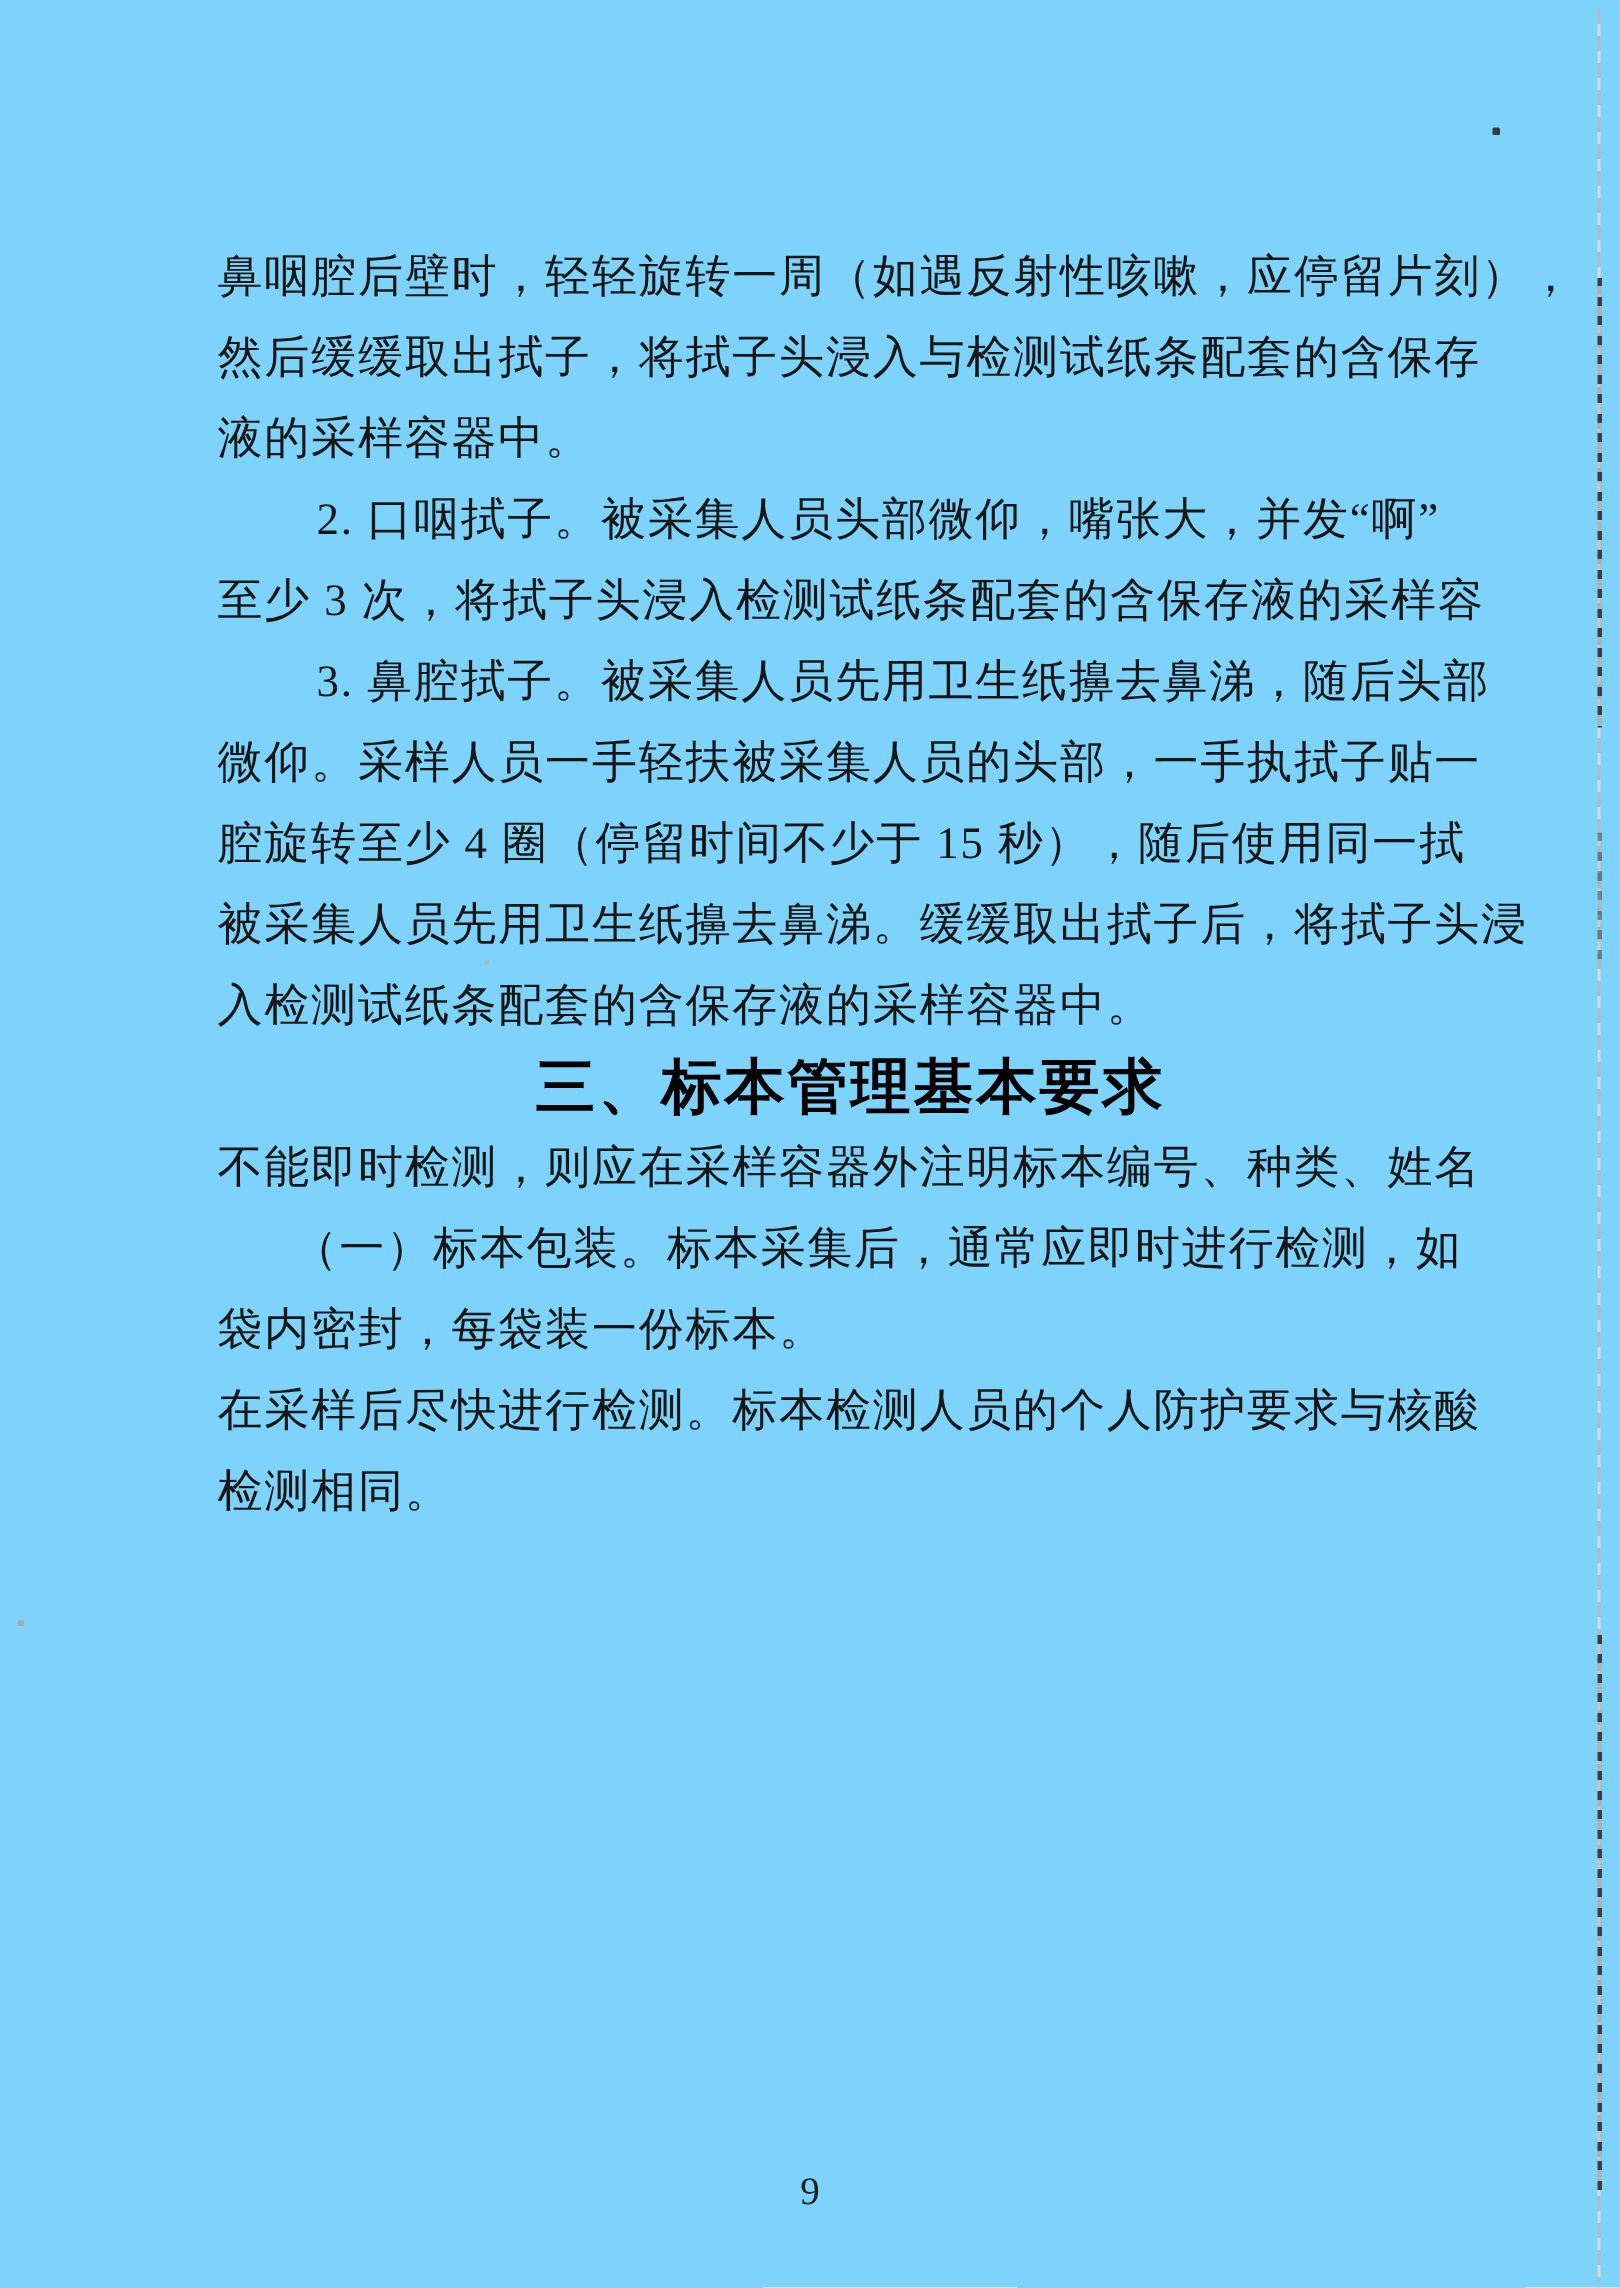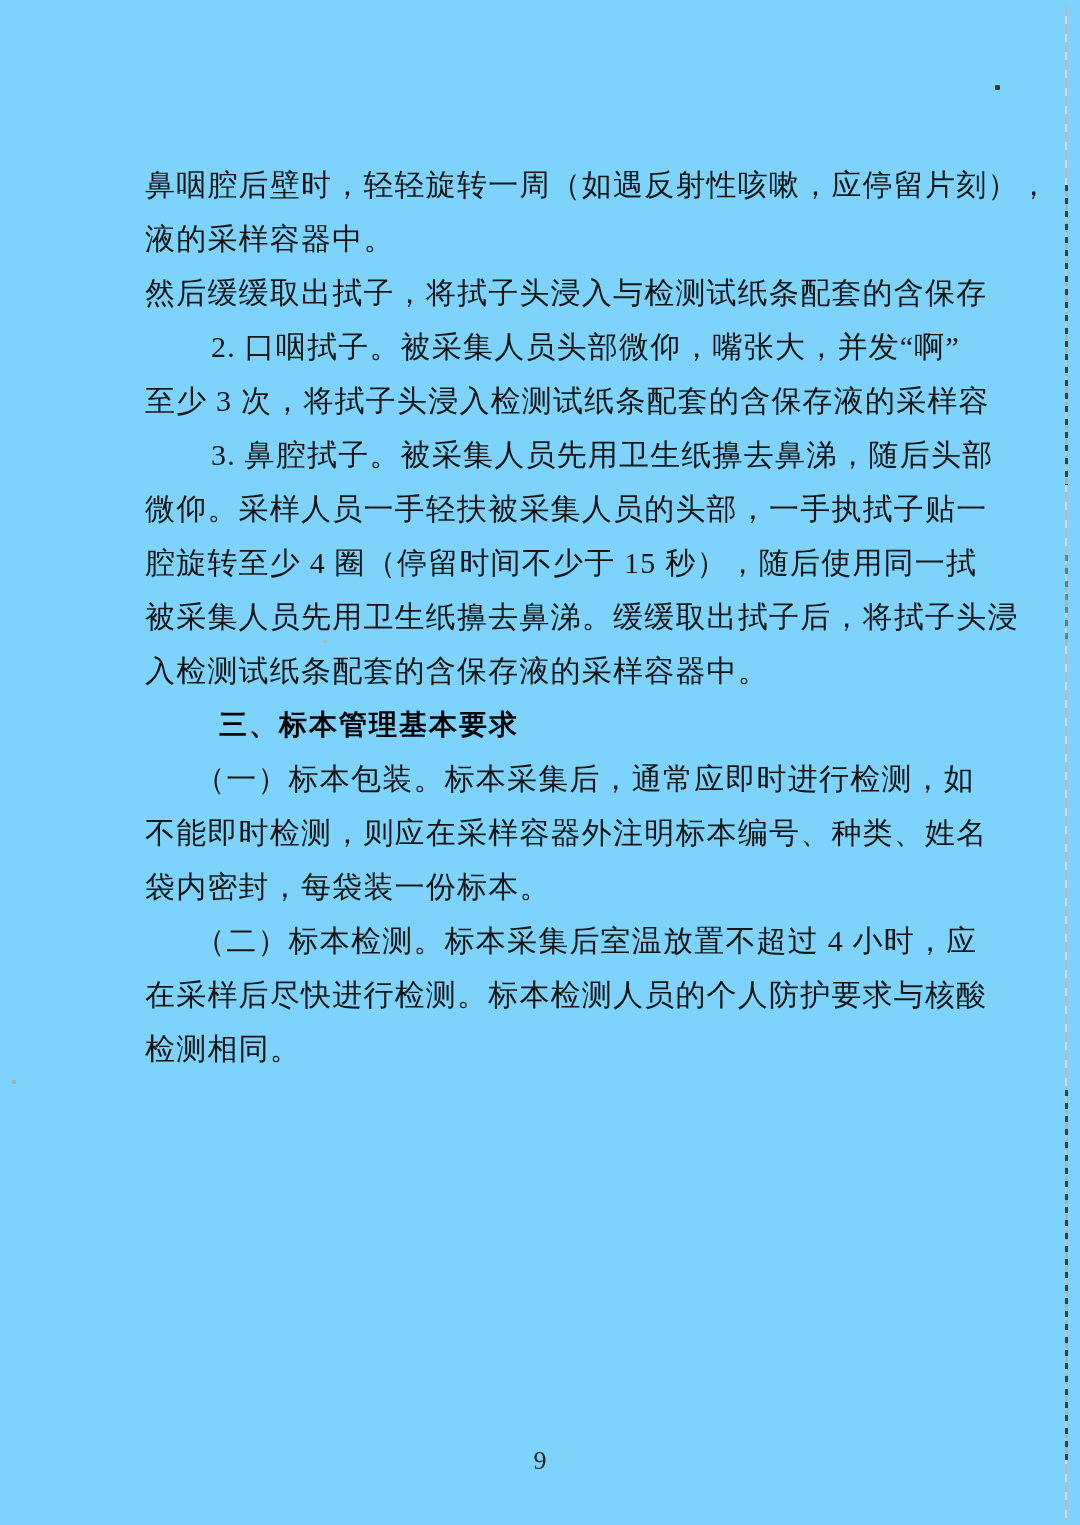--- a/index.html
+++ b/index.html
@@ -28,24 +28,25 @@
     font-size: 30px;
     letter-spacing: 1.2px;
     white-space: nowrap;
     text-align: left;
   }
   .ind-num   { text-indent: 66px; }
   .ind-paren { text-indent: 50px; }
   .heading {
     text-indent: 74px;
     font-weight: bold;
-    font-size: 28px;
+    font-size: 40px;
     letter-spacing: 2px;
     font-family: "Liberation Sans", "DejaVu Sans", sans-serif;
     color: #000000;
+    text-align: center;
   }
   .page-number {
     position: absolute;
     top: 1446px;
     left: 0;
     width: 1080px;
     text-align: center;
     font-size: 26px;
     color: #222;
   }
@@ -85,34 +86,33 @@
   .speck-2 { left: 12px;  top: 1080px; width: 4px; height: 4px; background: #a8a8a8; }
   .speck-3 { left: 323px; top: 640px; width: 3px; height: 3px; background: #b5b5b5; }
 </style>
 </head>
 <body>
 
 <div class="page">
 
   <div class="text-block">
     <div class="ln">鼻咽腔后壁时，轻轻旋转一周（如遇反射性咳嗽，应停留片刻），</div>
+    <div class="ln">然后缓缓取出拭子，将拭子头浸入与检测试纸条配套的含保存</div>
     <div class="ln">液的采样容器中。</div>
-    <div class="ln">然后缓缓取出拭子，将拭子头浸入与检测试纸条配套的含保存</div>
     <div class="ln ind-num">2. 口咽拭子。被采集人员头部微仰，嘴张大，并发“啊”</div>
     <div class="ln">至少 3 次，将拭子头浸入检测试纸条配套的含保存液的采样容</div>
     <div class="ln ind-num">3. 鼻腔拭子。被采集人员先用卫生纸擤去鼻涕，随后头部</div>
     <div class="ln">微仰。采样人员一手轻扶被采集人员的头部，一手执拭子贴一</div>
     <div class="ln">腔旋转至少 4 圈（停留时间不少于 15 秒），随后使用同一拭</div>
     <div class="ln">被采集人员先用卫生纸擤去鼻涕。缓缓取出拭子后，将拭子头浸</div>
     <div class="ln">入检测试纸条配套的含保存液的采样容器中。</div>
     <div class="ln heading">三、标本管理基本要求</div>
+    <div class="ln">不能即时检测，则应在采样容器外注明标本编号、种类、姓名</div>
     <div class="ln ind-paren">（一）标本包装。标本采集后，通常应即时进行检测，如</div>
-    <div class="ln">不能即时检测，则应在采样容器外注明标本编号、种类、姓名</div>
     <div class="ln">袋内密封，每袋装一份标本。</div>
-    <div class="ln ind-paren">（二）标本检测。标本采集后室温放置不超过 4 小时，应</div>
     <div class="ln">在采样后尽快进行检测。标本检测人员的个人防护要求与核酸</div>
     <div class="ln">检测相同。</div>
   </div>
 
   <div class="page-number">9</div>
 
   <div class="scan-edge"></div>
   <div class="scan-edge-dark-a"></div>
   <div class="scan-edge-dark-b"></div>
   <div class="scan-edge-dark-c"></div>

